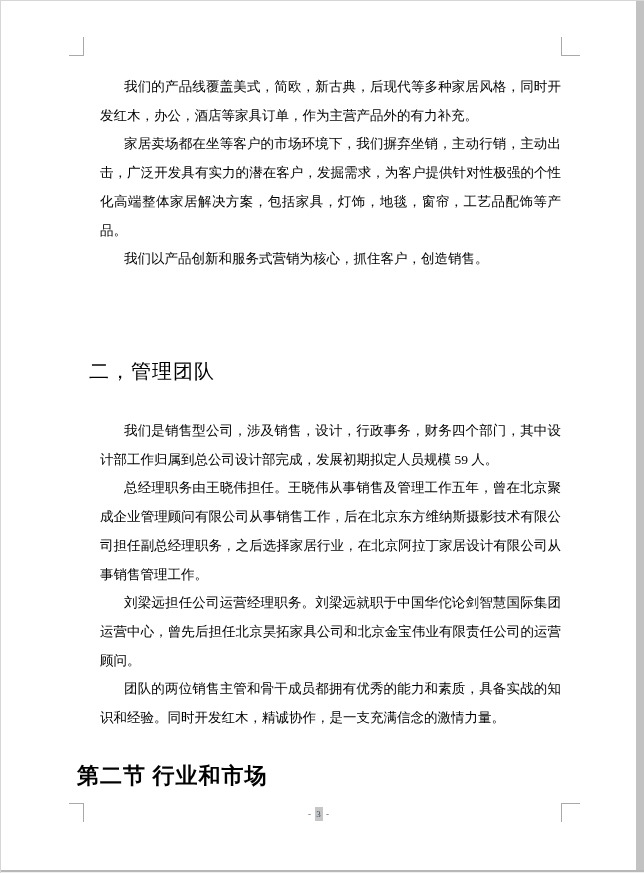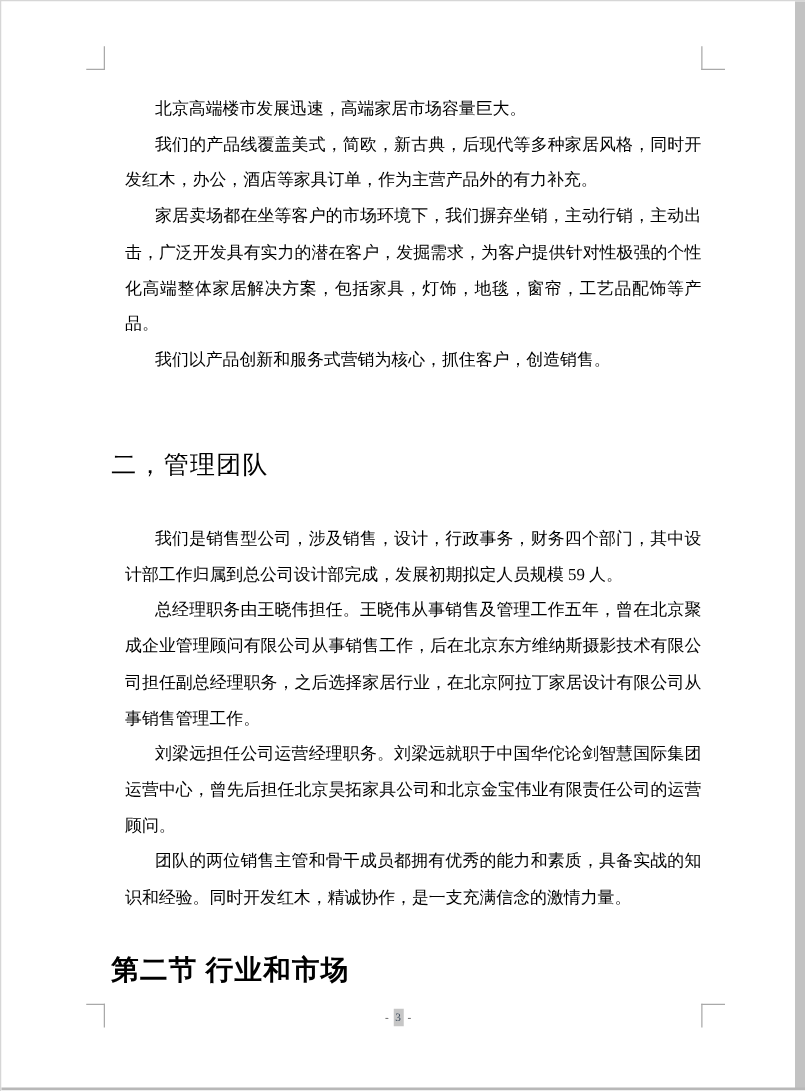--- a/index.html
+++ b/index.html
@@ -26,21 +26,21 @@
   }
   .bodyblock p{margin:0;text-indent:24px;}
   .block-intro{top:72px;}
   .block-mgmt{top:416px;}
   .h-team{
     position:absolute;left:88px;top:360px;margin:0;
     font-family:"DejaVu Sans","Liberation Sans",sans-serif;
     font-size:20px;font-weight:normal;line-height:20px;letter-spacing:1px;
   }
   .h-section{
-    position:absolute;left:88px;top:762px;margin:0;
+    position:absolute;left:76px;top:762px;margin:0;
     font-family:"Liberation Serif",serif;
     font-size:22px;font-weight:bold;line-height:26px;letter-spacing:1px;
   }
   .footer{
     position:absolute;left:0;top:806px;width:636px;
     text-align:center;font-size:9px;color:#555;line-height:14px;
     letter-spacing:1px;
   }
   .page-num-field{
     display:inline-block;background:var(--field_bg,#c6c6c6);
@@ -63,21 +63,20 @@
 <body>
 
 <div class="page">
 
   <div class="crop crop-tl"></div>
   <div class="crop crop-tr"></div>
   <div class="crop crop-bl"></div>
   <div class="crop crop-br"></div>
 
   <div class="bodyblock block-intro">
-    <p>北京高端楼市发展迅速，高端家居市场容量巨大。</p>
     <p>我们的产品线覆盖美式，简欧，新古典，后现代等多种家居风格，同时开发红木，办公，酒店等家具订单，作为主营产品外的有力补充。</p>
     <p>家居卖场都在坐等客户的市场环境下，我们摒弃坐销，主动行销，主动出击，广泛开发具有实力的潜在客户，发掘需求，为客户提供针对性极强的个性化高端整体家居解决方案，包括家具，灯饰，地毯，窗帘，工艺品配饰等产品。</p>
     <p>我们以产品创新和服务式营销为核心，抓住客户，创造销售。</p>
   </div>
 
   <h2 class="h-team">二，管理团队</h2>
 
   <div class="bodyblock block-mgmt">
     <p>我们是销售型公司，涉及销售，设计，行政事务，财务四个部门，其中设计部工作归属到总公司设计部完成，发展初期拟定人员规模 59 人。</p>
     <p>总经理职务由王晓伟担任。王晓伟从事销售及管理工作五年，曾在北京聚成企业管理顾问有限公司从事销售工作，后在北京东方维纳斯摄影技术有限公司担任副总经理职务，之后选择家居行业，在北京阿拉丁家居设计有限公司从事销售管理工作。</p>

